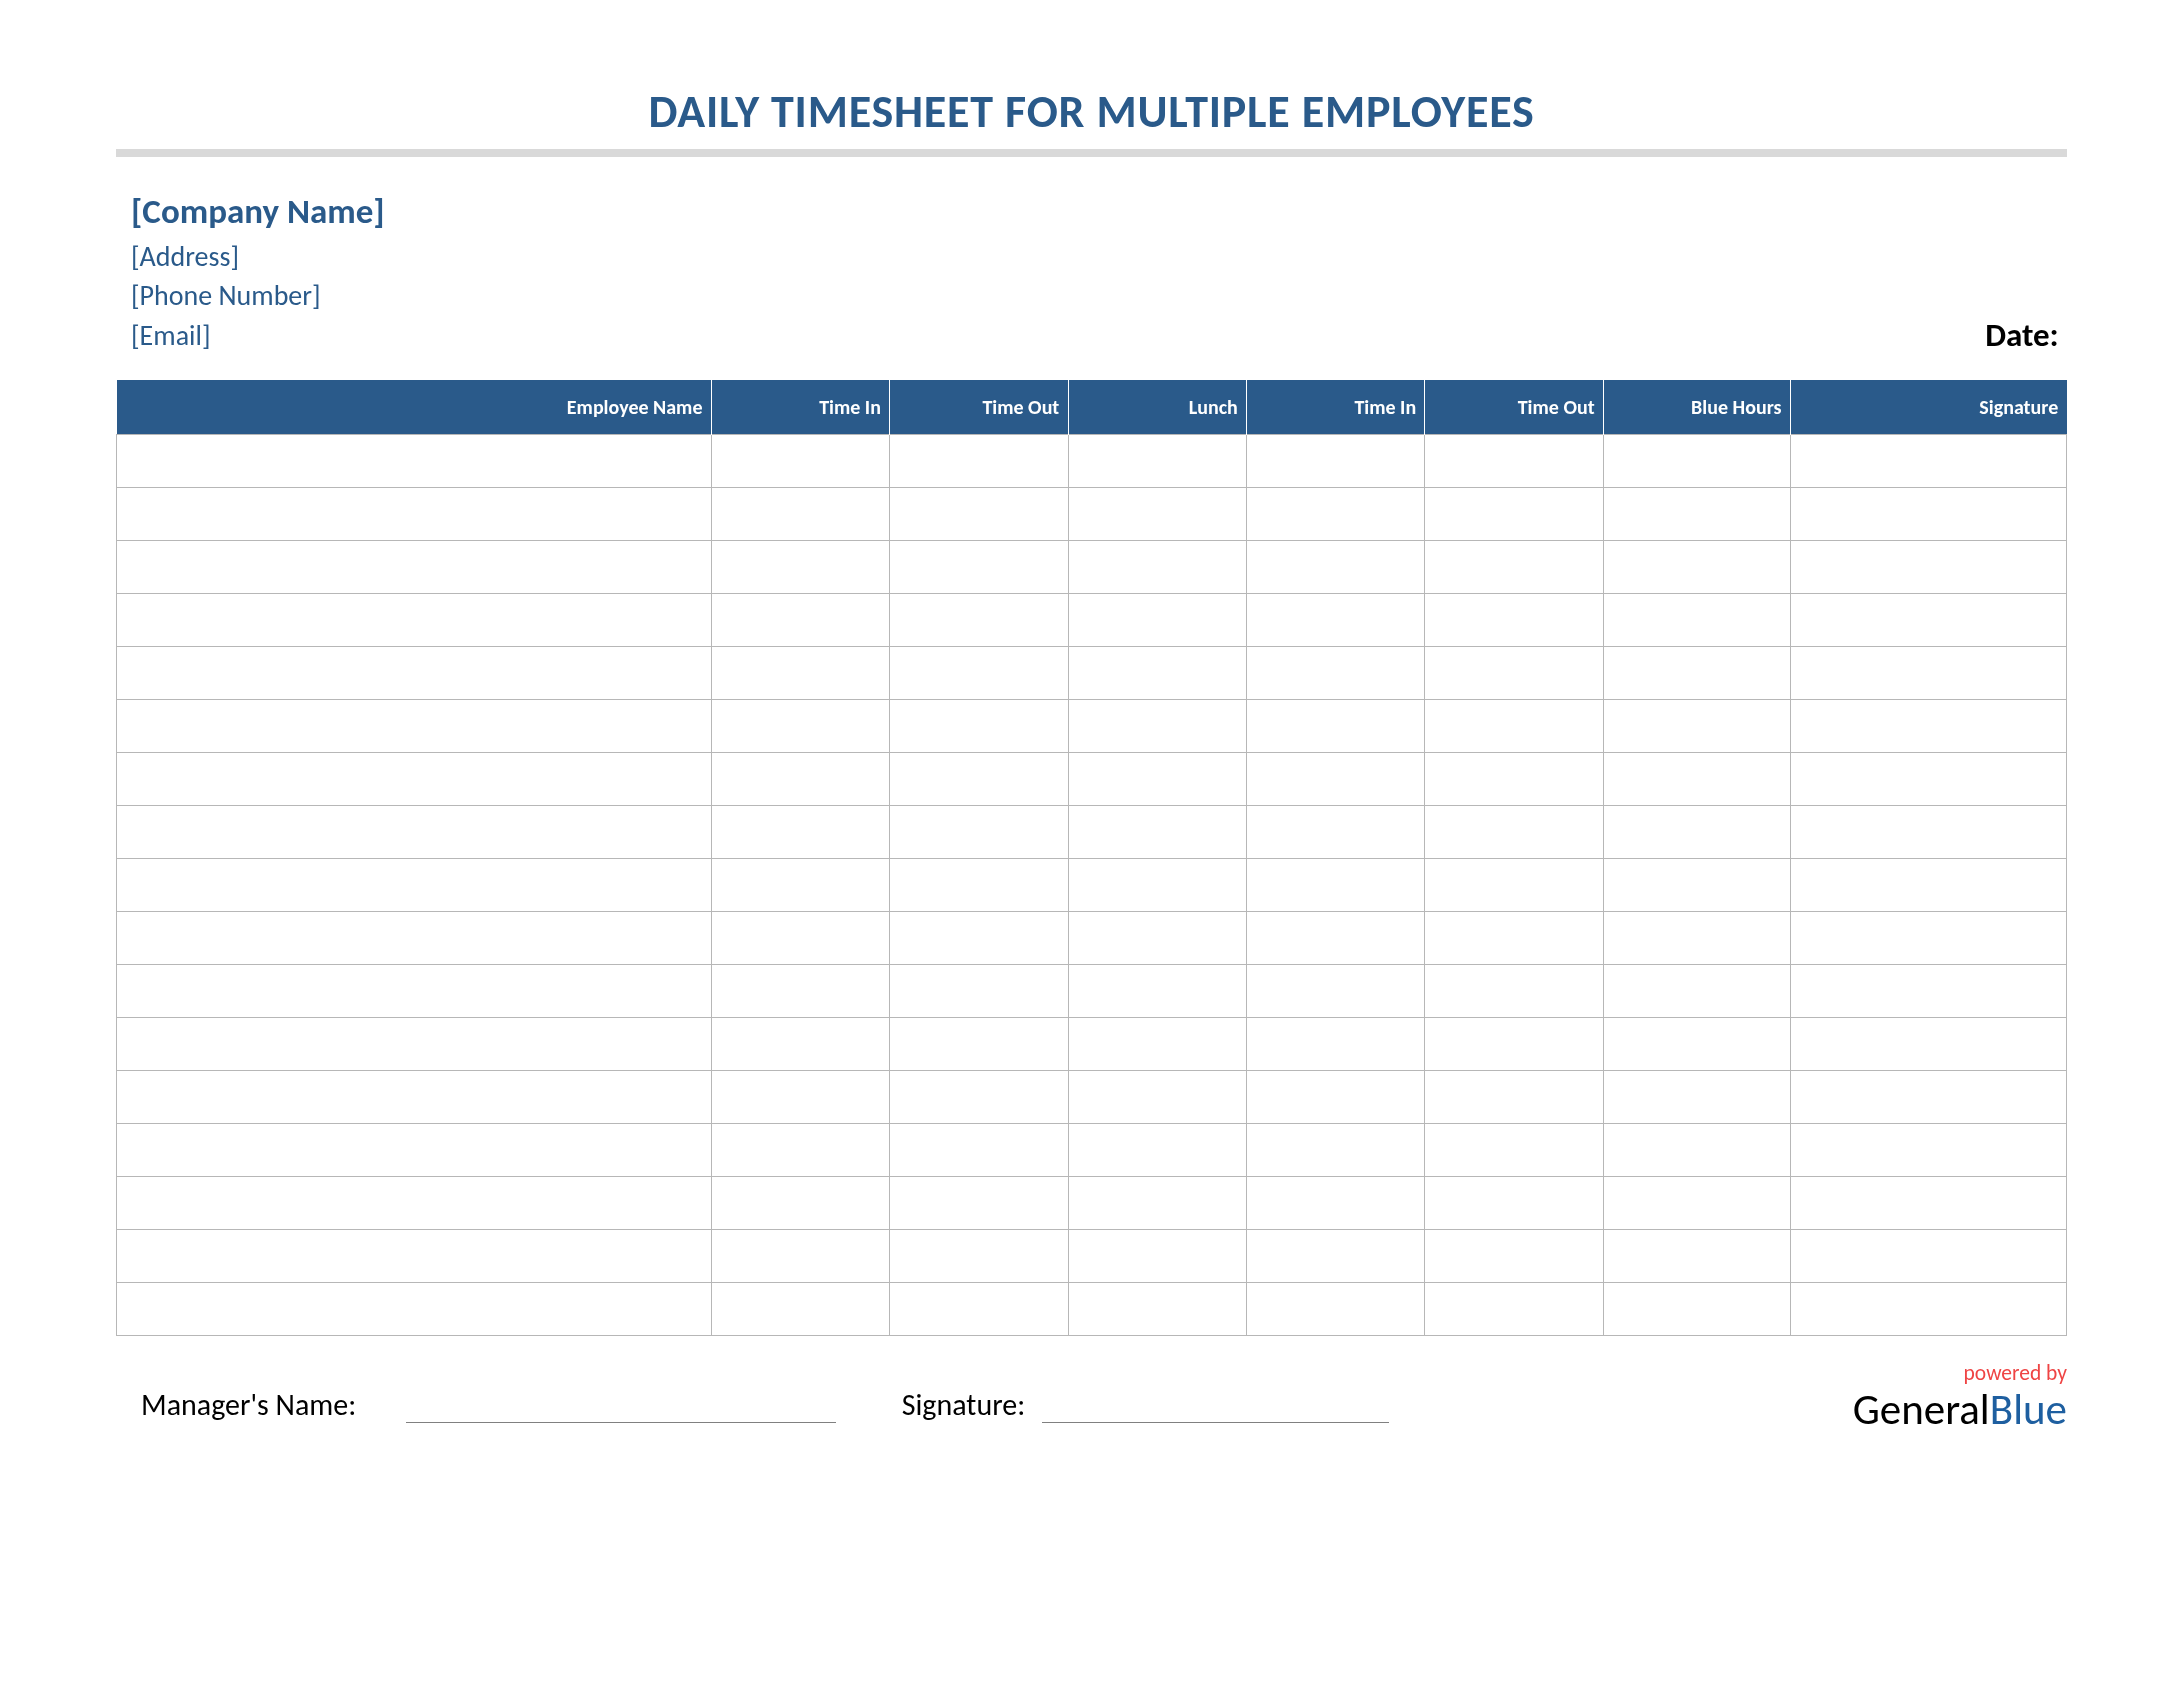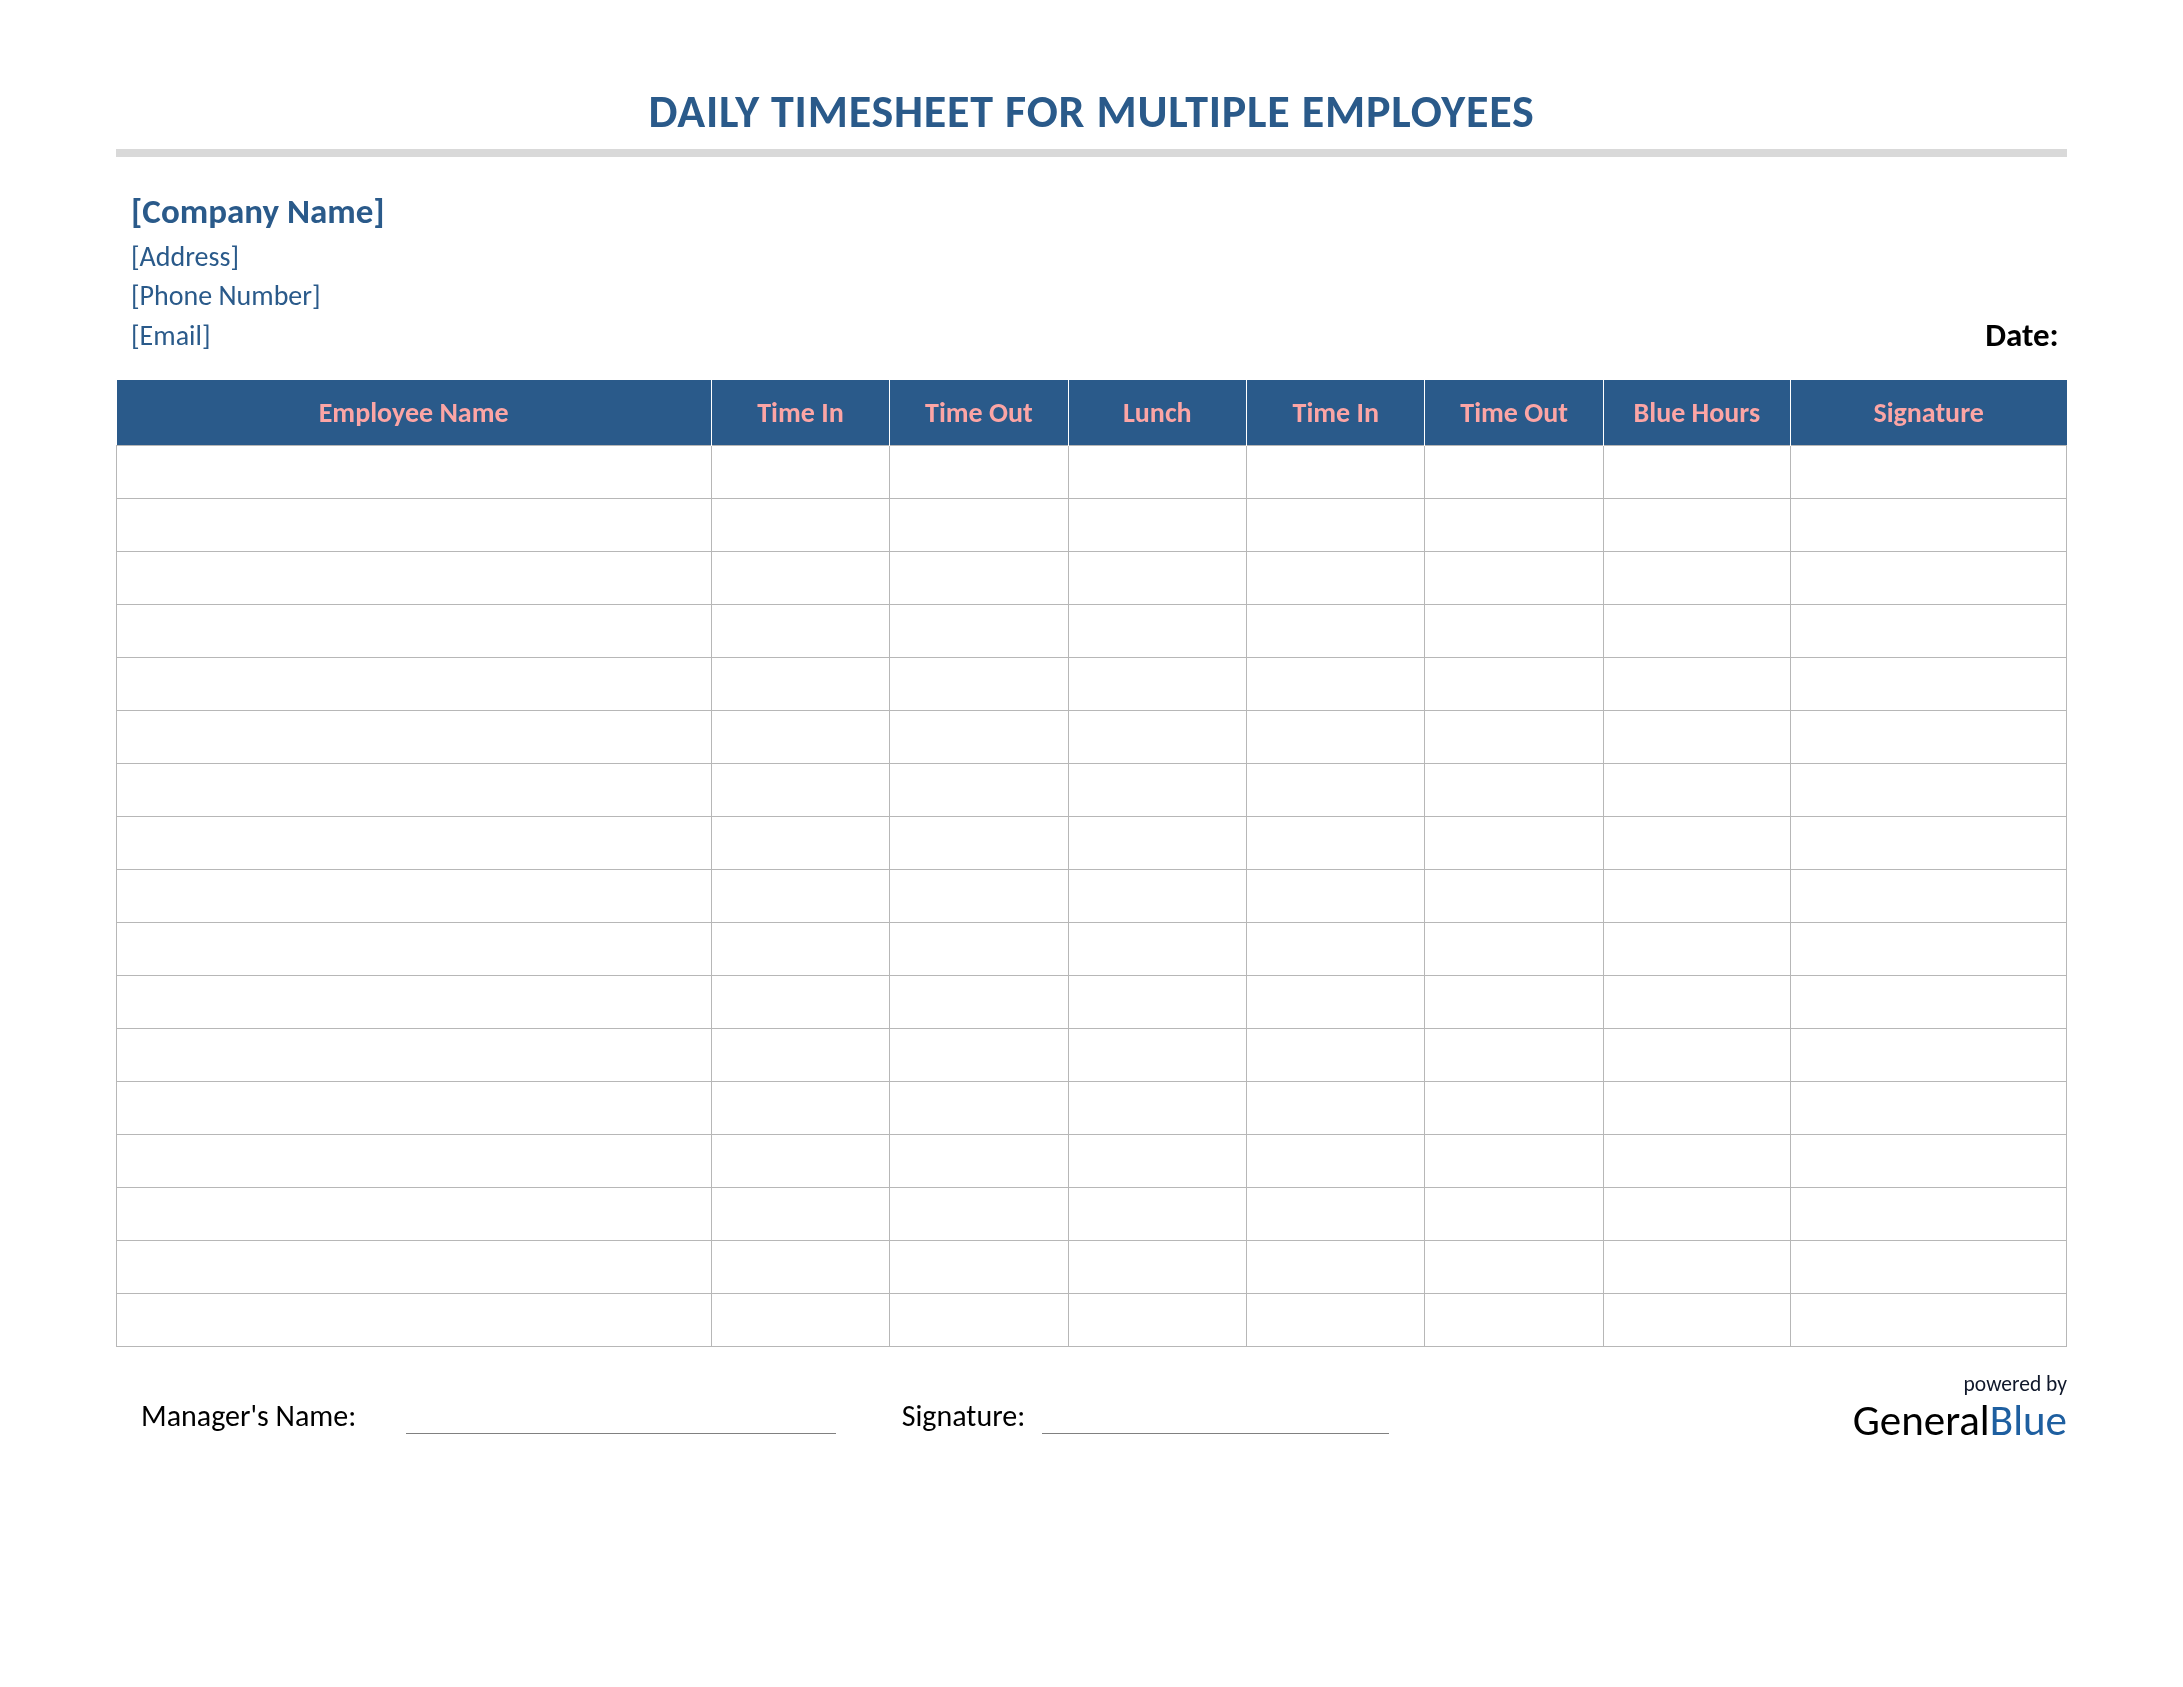--- a/index.html
+++ b/index.html
@@ -47,24 +47,24 @@
       font-size: 33px;
       font-weight: 700;
       color: #000;
     }
     table.timesheet {
       width: 100%;
       border-collapse: collapse;
     }
     table.timesheet th {
       background: #2a5a8a;
-      color: #fca5a5;
-      font-size: 28px;
+      color: #ffffff;
+      font-size: 20px;
       font-weight: 700;
-      text-align: center;
+      text-align: right;
       padding: 15px 8.3px;
       border-left: 0.8px solid #ffffff;
     }
     table.timesheet th:first-child { border-left: none; }
     table.timesheet td {
       border: 0.8px solid #b7b7b7;
       height: 53px;
       background: #ffffff;
     }
     .col-name { width: 28%; }
@@ -95,21 +95,21 @@
     }
     .sig-line.short { width: 347px; }
     .powered-by {
       position: absolute;
       right: 0;
       bottom: -8.3px;
       text-align: right;
     }
     .powered-label {
       font-size: 21.5px;
-      color: #0f172a;
+      color: #ef4444;
       margin-bottom: 1.7px;
     }
     .brand {
       font-size: 43px;
       font-weight: 400;
       line-height: 1;
     }
     .brand-general { color: #000000; }
     .brand-blue { color: #1e5fa0; font-weight: 400; }
   </style>

